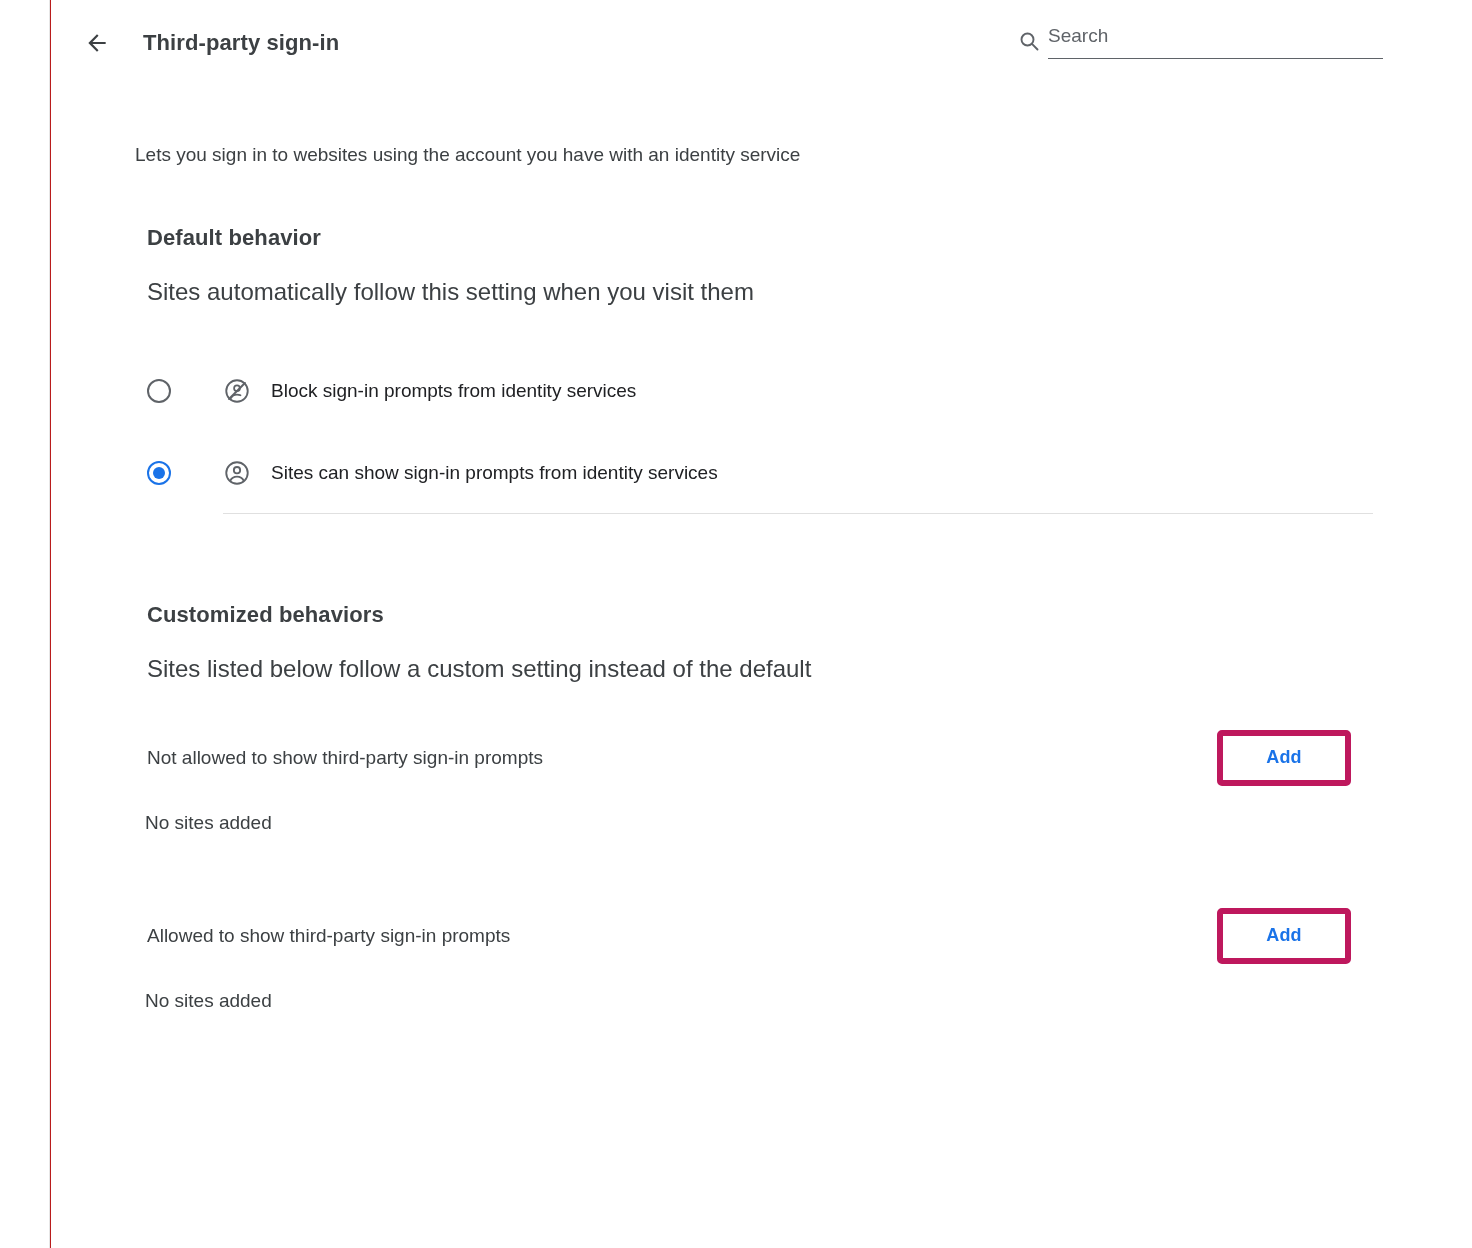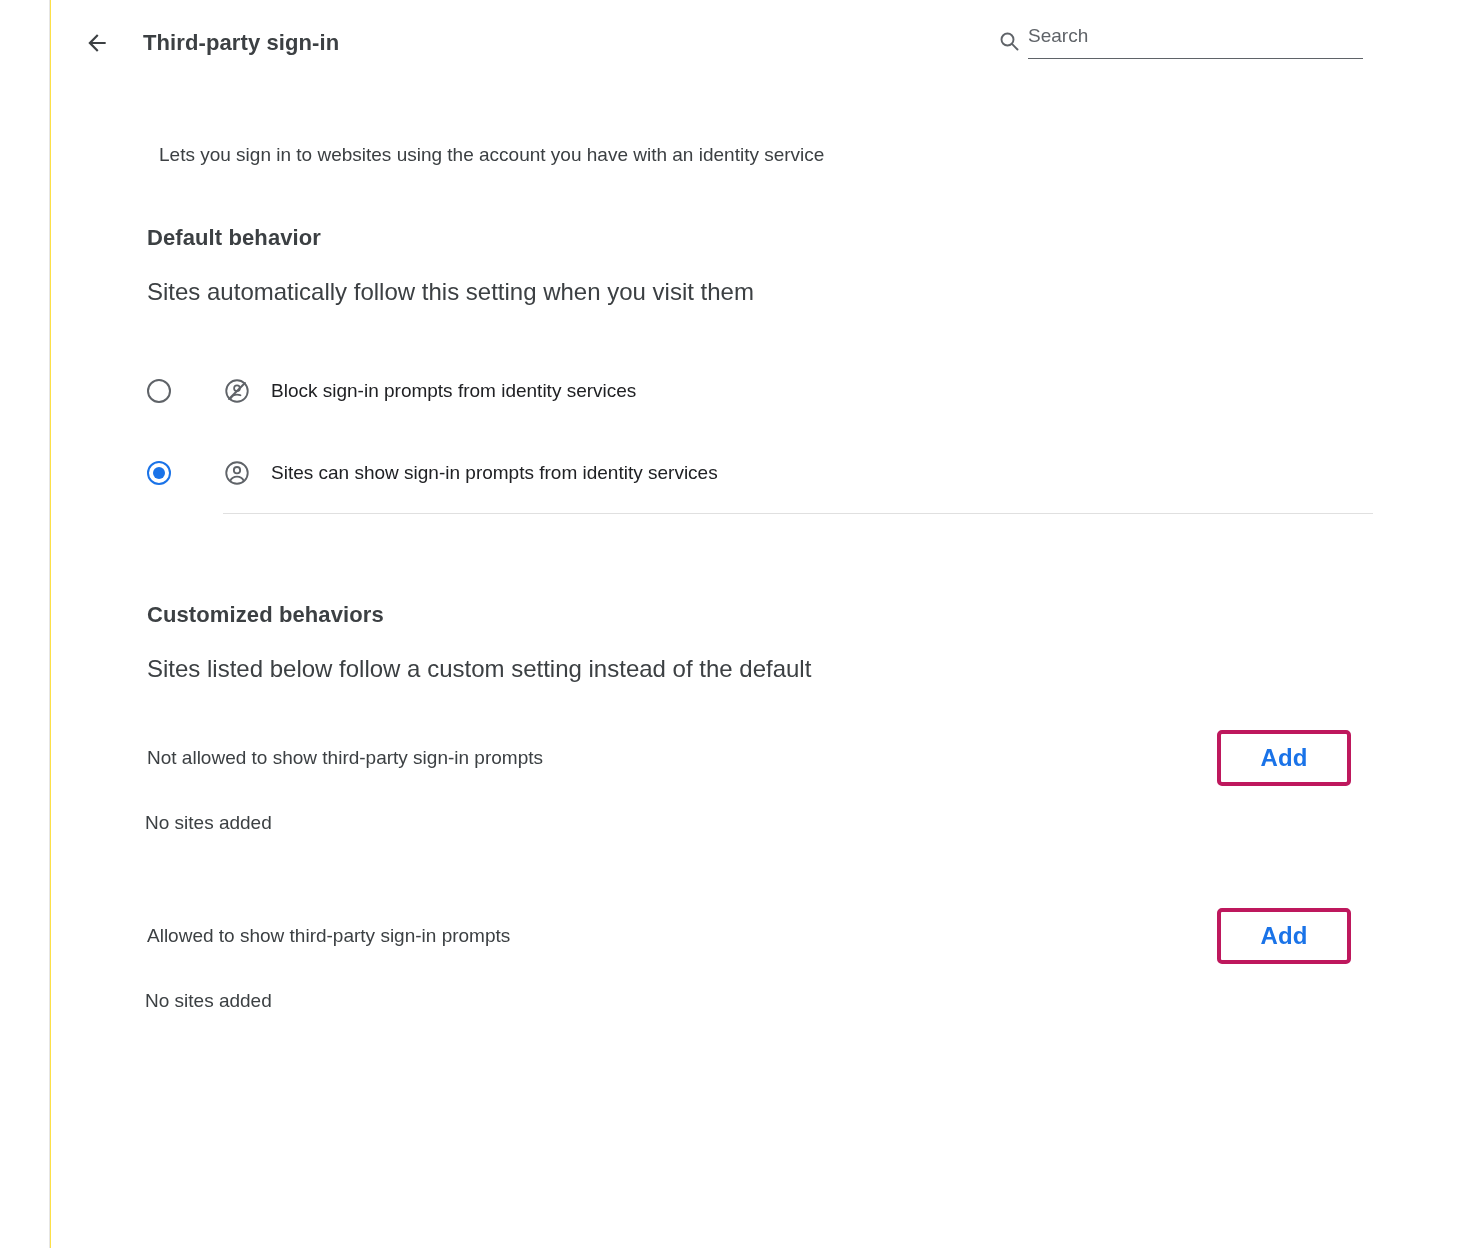--- a/index.html
+++ b/index.html
@@ -11,21 +11,21 @@
     overflow: hidden;
   }
   body {
     font-family: "Liberation Sans", sans-serif;
     -webkit-font-smoothing: antialiased;
   }
   .page {
     position: relative;
     width: 1212px;
     height: 1248px;
-    background: #fde047;
+    background: #b91c1c;
     box-sizing: border-box;
     border-radius: 11px;
   }
   
   .left-gutter {
     position: absolute;
     left: 0;
     top: 0;
     width: 50px;
     height: 1248px;
@@ -75,21 +75,21 @@
   .page-title {
     font-size: 22px;
     font-weight: bold;
     color: #3c4043;
     margin-left: 24px;
     letter-spacing: 0.1px;
     white-space: nowrap;
   }
   .search-wrap {
     position: absolute;
-    right: 34px;
+    right: 14px;
     top: 22px;
     display: flex;
     align-items: flex-end;
     width: 366px;
   }
   .search-icon {
     width: 24px;
     height: 24px;
     flex: none;
     margin-bottom: 6px;
@@ -110,21 +110,21 @@
   .search-field::placeholder { color: #5f6368; opacity: 1; }
 
   
   .body {
     padding: 0 24px 0 24px;
   }
   .intro {
     font-size: 19px;
     color: #3c4043;
     margin-top: 56px;
-    margin-left: 84px;
+    margin-left: 60px;
     line-height: 1.4;
   }
   .section-title {
     font-size: 22px;
     font-weight: bold;
     color: #3c4043;
     margin-left: 72px;
     letter-spacing: 0.1px;
   }
   .section-sub {
@@ -200,25 +200,25 @@
     justify-content: space-between;
     margin-left: 72px;
     margin-right: 22px;
     height: 64px;
   }
   .list-row-label {
     font-size: 19px;
     color: #3c4043;
   }
   .add-button {
-    border: 4px solid #be185d;
+    border: 6px solid #be185d;
     background: #ffffff;
     color: #1a73e8;
     font-family: "Liberation Sans", sans-serif;
-    font-size: 24px;
+    font-size: 18px;
     font-weight: bold;
     border-radius: 5px;
     padding: 0 28px;
     height: 56px;
     min-width: 134px;
     cursor: pointer;
     letter-spacing: 0.15px;
   }
   .empty-text {
     font-size: 19px;

